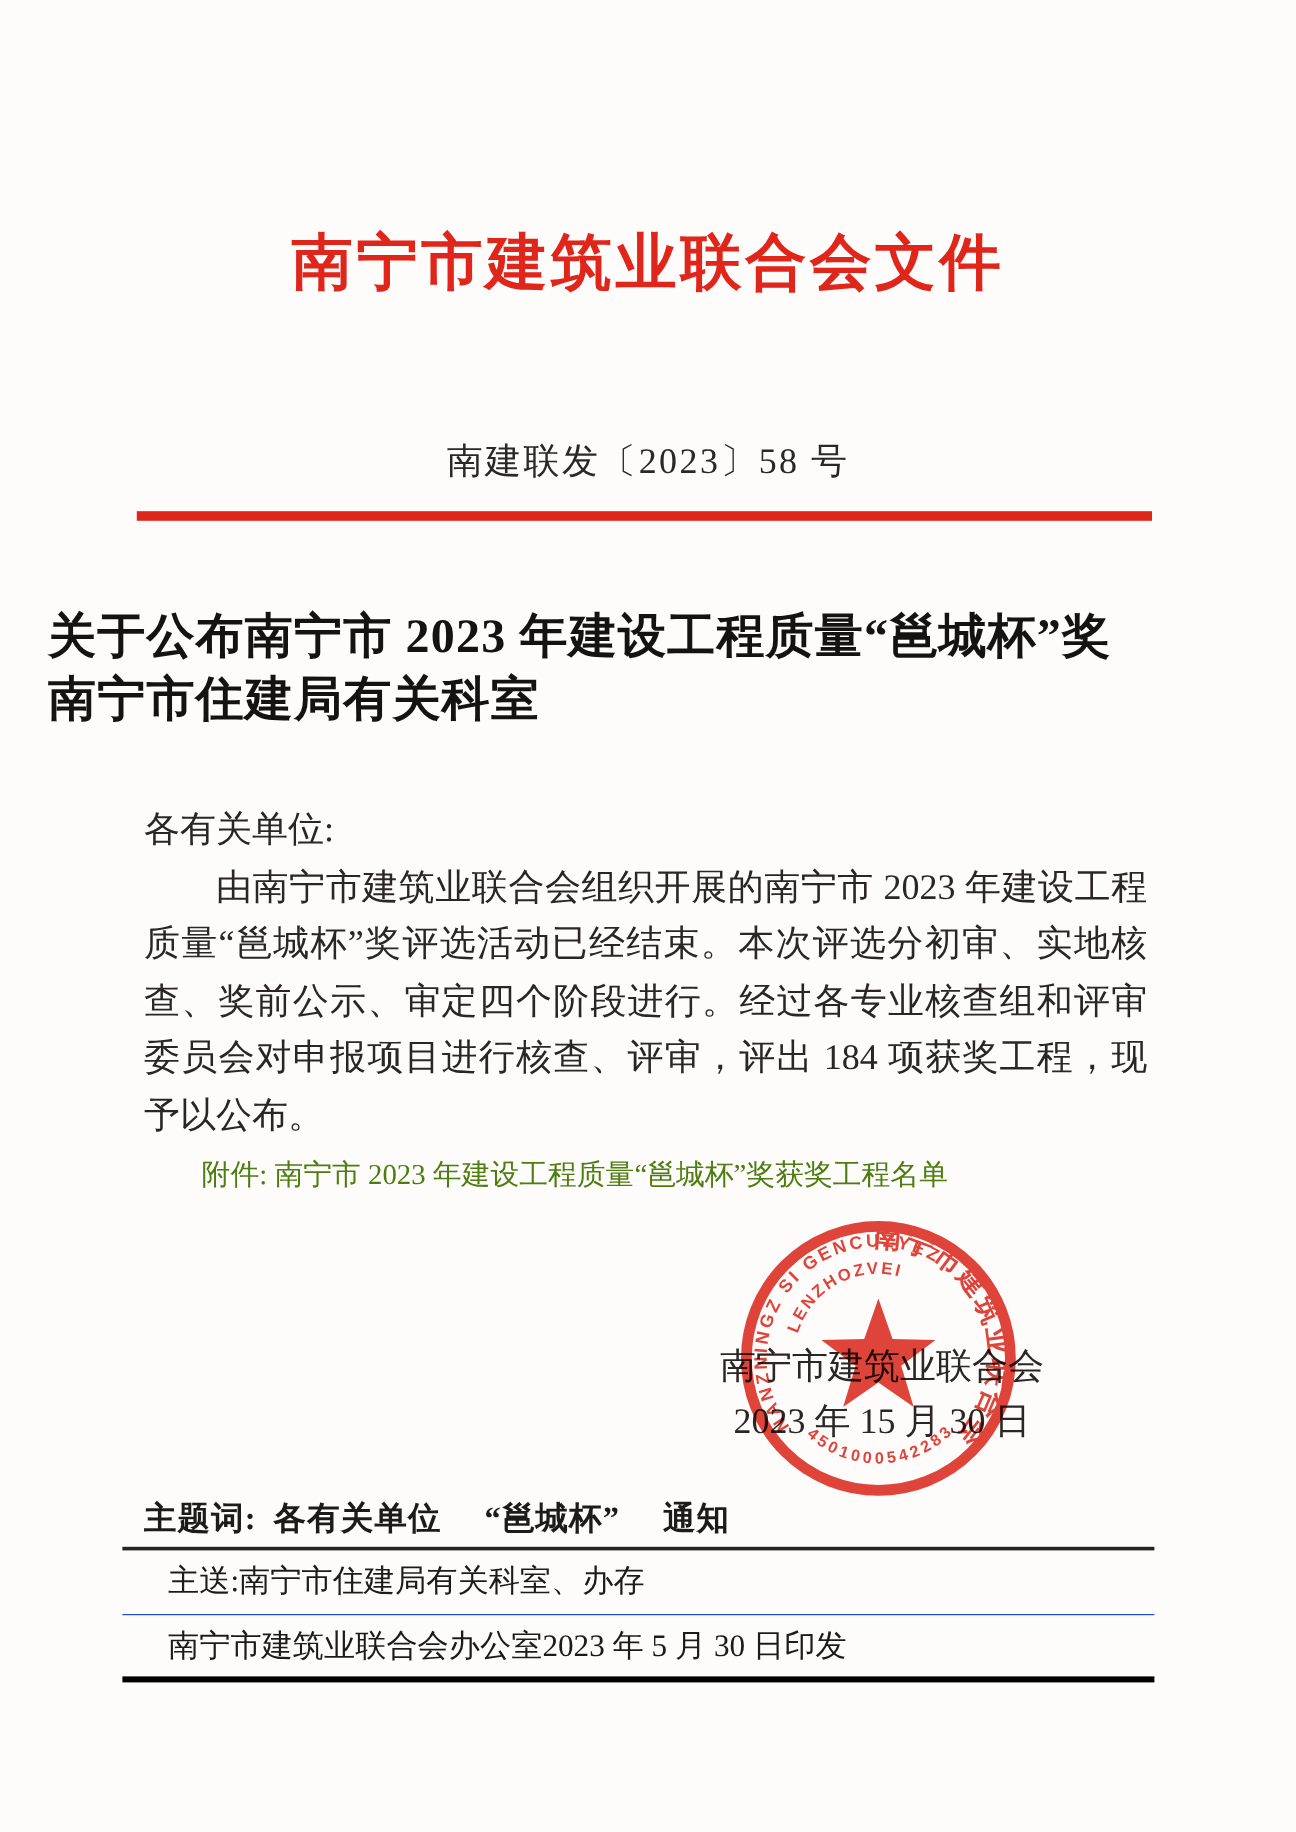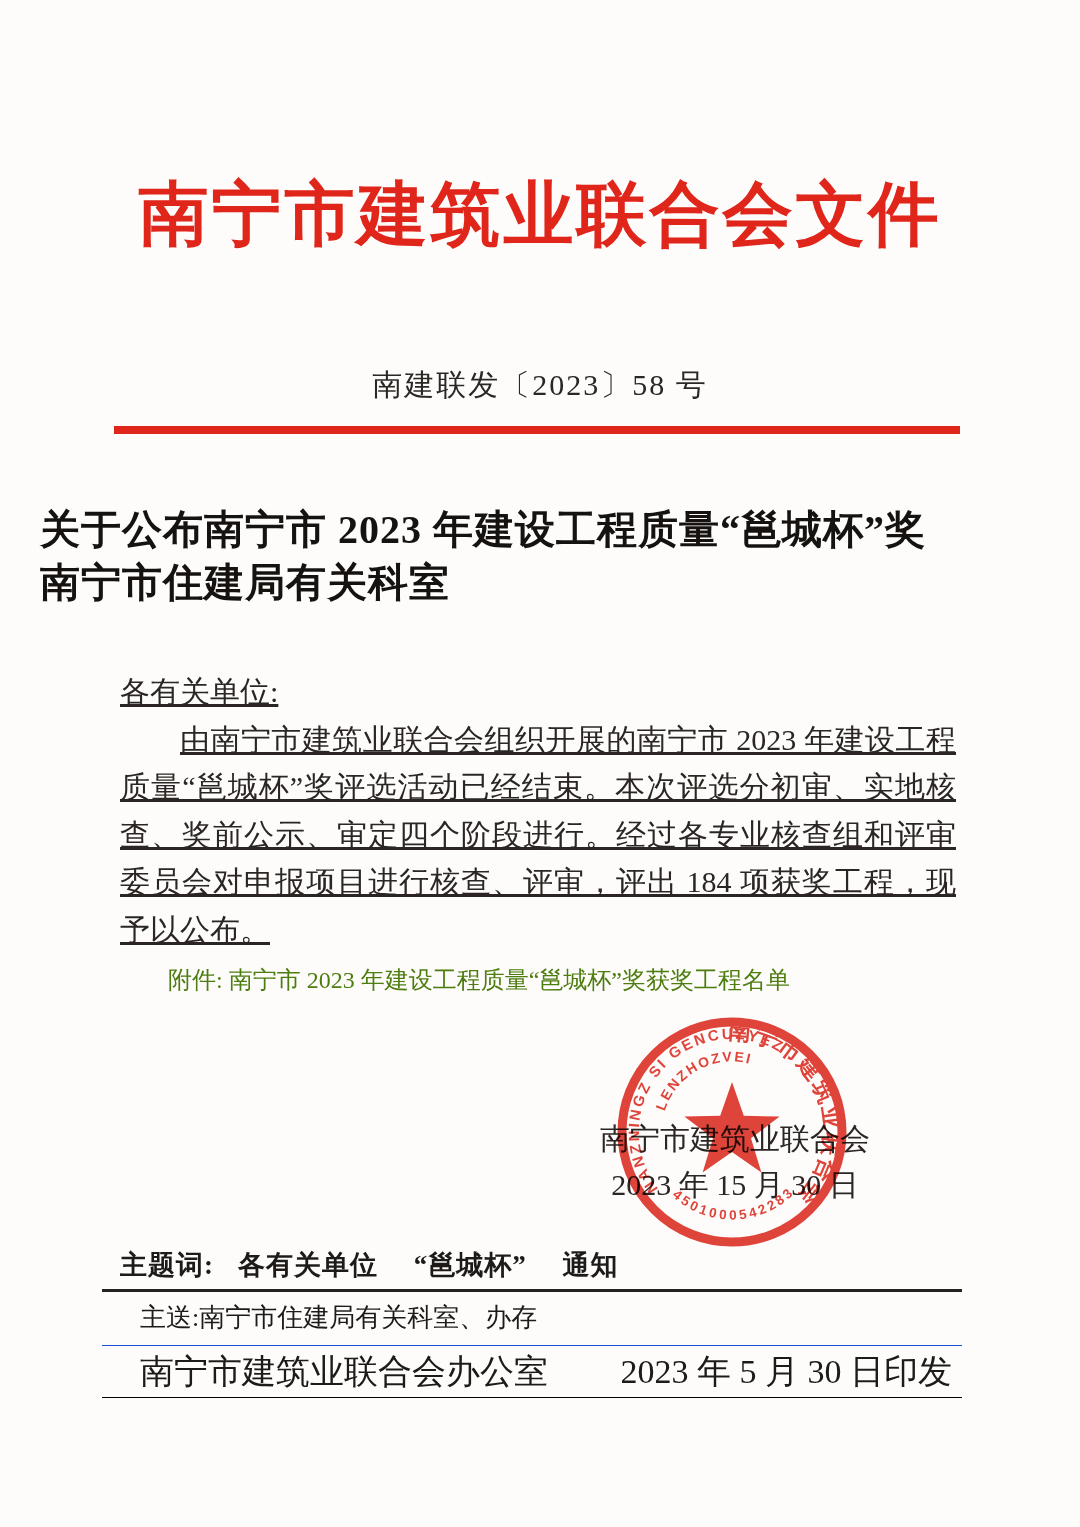--- a/index.html
+++ b/index.html
@@ -10,26 +10,25 @@
     margin:0 auto;
     background:#fdfcfa;
     overflow:hidden;
     font-family:"Liberation Serif","DejaVu Serif",serif;
     color:#201c19;
   }
   
   .org-title {
     position:absolute; top:178px; left:0; right:0;
     text-align:center;
-    font-size:70px; font-weight:bold;
+    font-size:51px; font-weight:bold;
     letter-spacing:3px;
     color:#e0251b;
     line-height:84px;
     white-space:nowrap;
-    font-family:Liberation Mono, monospace;
   }
   .doc-number {
     position:absolute; top:366px; left:0; right:0;
     text-align:center;
     font-size:30px; line-height:38px;
     letter-spacing:2px;
     color:#2b2724;
   }
   .red-rule {
     position:absolute; top:426px; left:114px;
@@ -42,21 +41,21 @@
     line-height:53px;
     color:#151210;
     letter-spacing:1px;
   }
   .body-text {
     position:absolute; top:668px; left:120px; width:836px;
     font-size:30px; line-height:47.5px;
     color:#2b2623;
     text-align:justify;
   }
-  .body-text p { margin:0;text-decoration:underline; }
+  .body-text p { margin:0; }
   .body-text .indent { text-indent:2em; }
   .attachment {
     position:absolute; top:958px; left:120px; width:836px;
     font-size:24px; line-height:44px;
     color:#4d7c0f;
     text-indent:2em;
   }
   .signature {
     position:absolute; top:1116px; left:570px; width:330px;
     text-align:center;
@@ -73,31 +72,31 @@
   .footer {
     position:absolute; top:1248px; left:102px; width:860px;
     color:#1d1a18;
   }
   .kw-row {
     font-size:27px; font-weight:bold; line-height:31px;
     padding:2px 0 8px 18px;
     border-bottom:3px solid #25221f;
     letter-spacing:1px;
   }
-  .kw-row .kw-label { margin-right:24px; }
+  .kw-row .kw-label { margin-right:14px; }
   .cc-row {
     font-size:26px; line-height:30px;
     padding:11px 0 12px 38px;
     border-bottom:1px solid #1d4ed8;
   }
   .issuer-row {
-    display:flex; justify-content:space-between; align-items:center;
-    font-size:34px; line-height:30px;
+    display:flex; align-items:center;
+    font-size:26px; line-height:30px;
     padding:11px 10px 10px 38px;
-    border-bottom:1px solid #000000;
+    border-bottom:5px solid #000000;
   }
 </style>
 </head>
 <body>
 
 <div class="page">
 
   <div class="org-title">南宁市建筑业联合会文件</div>
 
   <div class="doc-number">南建联发〔2023〕58 号</div>

